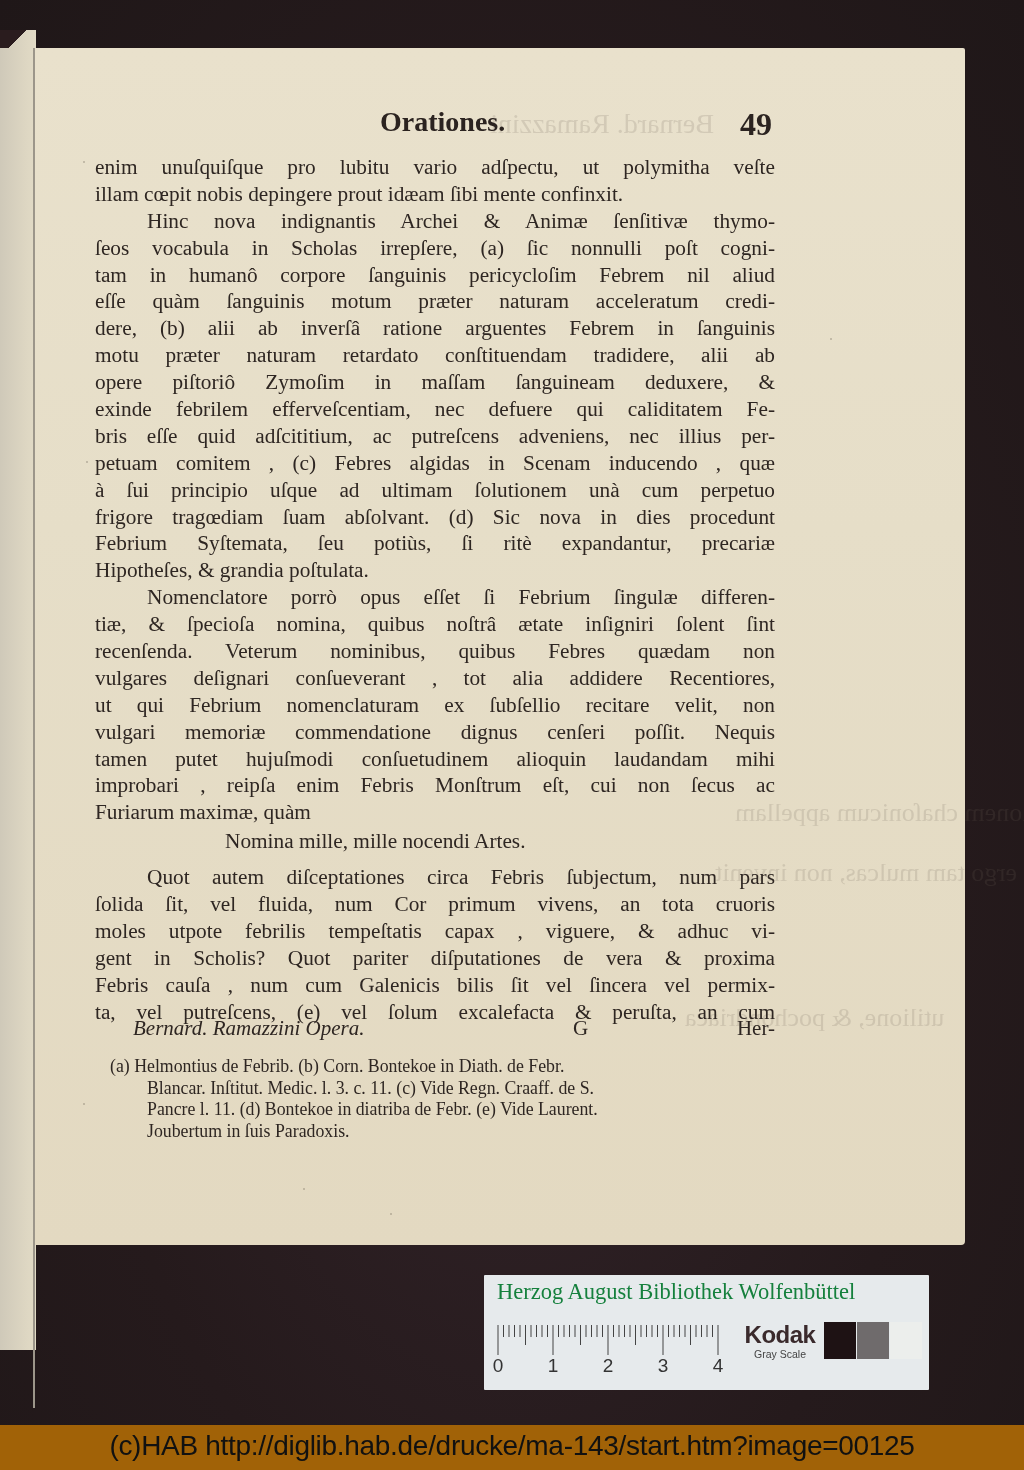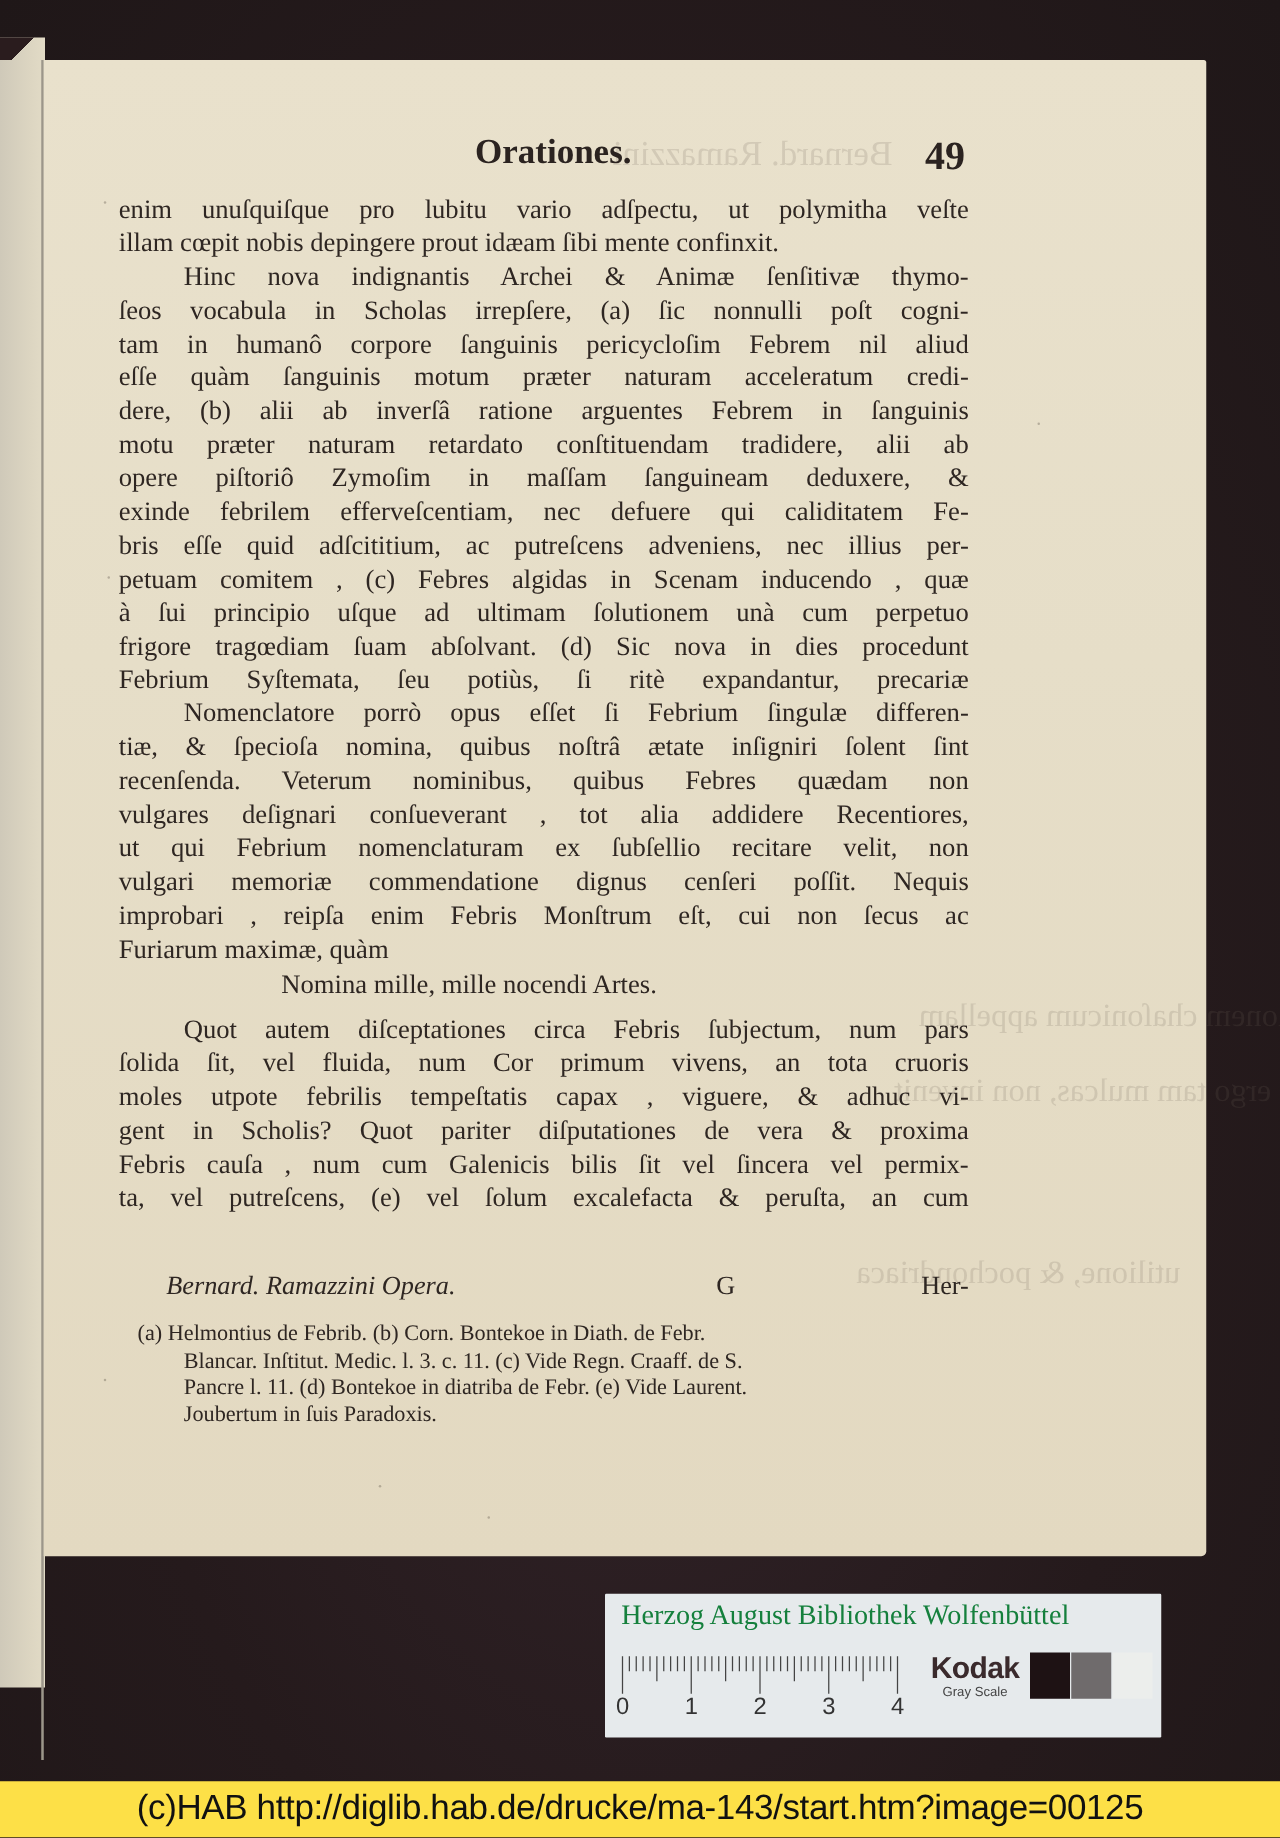--- a/index.html
+++ b/index.html
@@ -89,21 +89,21 @@
     }
     .kodak {
       position: absolute; left: 256px; top: 47px; width: 80px;
       font-family: "Liberation Sans", sans-serif; color: #3a2a2c; text-align: center;
     }
     .kodak-brand { font-size: 24px; font-weight: bold; line-height: 26px; display: block; letter-spacing: -0.5px; }
     .kodak-sub { font-size: 10.5px; line-height: 13px; display: block; color: #444; }
     .gray-patch { position: absolute; top: 47px; width: 32px; height: 37px; }
     .footer-bar {
       position: absolute; left: 0; top: 1425px; width: 1024px; height: 45px;
-      background: #fde047;
+      background: #a16207;
     }
     .footer-text {
       position: absolute; left: 0; top: 5px; width: 1024px; text-align: center;
       font-family: "Liberation Sans", sans-serif; font-size: 28px; color: #111; letter-spacing: -0.3px;
     }
     .speck { position: absolute; width: 2px; height: 2px; background: rgba(90,80,70,0.35); border-radius: 50%; }
   </style>
 </head>
 <body>
 
@@ -133,26 +133,28 @@
       <span class="line">eſſe quàm ſanguinis motum præter naturam acceleratum credi-</span>
       <span class="line">dere, (b) alii ab inverſâ ratione arguentes Febrem in ſanguinis</span>
       <span class="line">motu præter naturam retardato conſtituendam tradidere, alii ab</span>
       <span class="line">opere piſtoriô Zymoſim in maſſam ſanguineam deduxere, &amp;</span>
       <span class="line">exinde febrilem efferveſcentiam, nec defuere qui caliditatem Fe-</span>
       <span class="line">bris eſſe quid adſcititium, ac putreſcens adveniens, nec illius per-</span>
       <span class="line">petuam comitem , (c) Febres algidas in Scenam inducendo , quæ</span>
       <span class="line">à ſui principio uſque ad ultimam ſolutionem unà cum perpetuo</span>
       <span class="line">frigore tragœdiam ſuam abſolvant. (d) Sic nova in dies procedunt</span>
       <span class="line">Febrium Syſtemata, ſeu potiùs, ſi ritè expandantur, precariæ</span>
+      <span class="line last">Hipotheſes, &amp; grandia poſtulata.</span>
       <span class="line indent">Nomenclatore porrò opus eſſet ſi Febrium ſingulæ differen-</span>
       <span class="line">tiæ, &amp; ſpecioſa nomina, quibus noſtrâ ætate inſigniri ſolent ſint</span>
       <span class="line">recenſenda.   Veterum nominibus, quibus Febres quædam non</span>
       <span class="line">vulgares deſignari conſueverant , tot alia addidere Recentiores,</span>
       <span class="line">ut qui Febrium nomenclaturam ex ſubſellio recitare velit, non</span>
       <span class="line">vulgari memoriæ commendatione dignus cenſeri poſſit.  Nequis</span>
+      <span class="line">tamen putet hujuſmodi conſuetudinem alioquin laudandam mihi</span>
       <span class="line">improbari , reipſa enim Febris Monſtrum eſt, cui non ſecus ac</span>
       <span class="line last">Furiarum maximæ, quàm</span>
       <span class="verse">Nomina mille, mille nocendi Artes.</span>
       <span class="gap"></span>
       <span class="line indent">Quot autem diſceptationes circa Febris ſubjectum, num pars</span>
       <span class="line">ſolida ſit, vel fluida, num Cor primum vivens, an tota cruoris</span>
       <span class="line">moles utpote febrilis tempeſtatis capax , viguere, &amp; adhuc vi-</span>
       <span class="line">gent in Scholis?  Quot pariter diſputationes de vera &amp; proxima</span>
       <span class="line">Febris cauſa , num cum Galenicis bilis ſit vel ſincera vel permix-</span>
       <span class="line">ta, vel putreſcens, (e) vel ſolum excalefacta &amp; peruſta, an cum</span>

